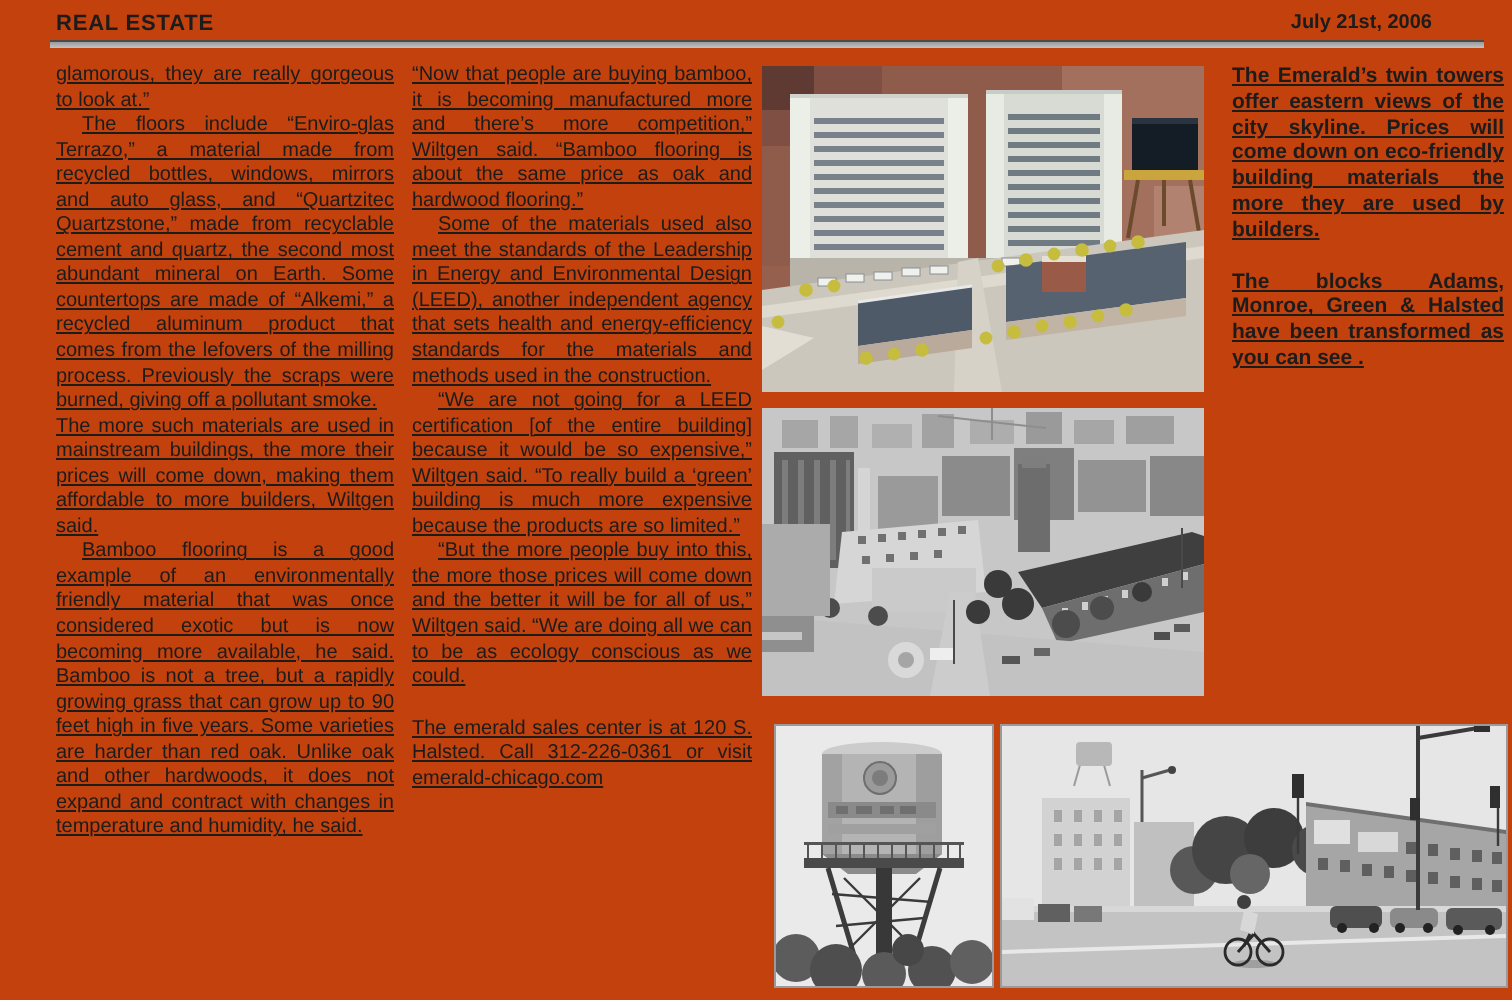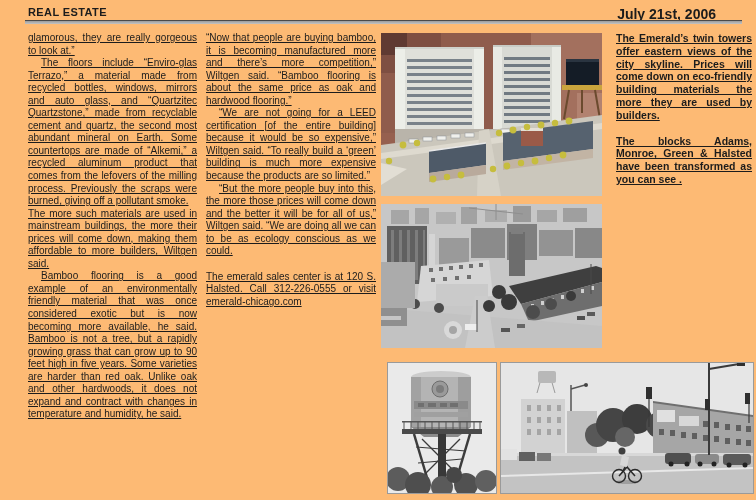--- a/index.html
+++ b/index.html
@@ -1,24 +1,24 @@
 <!DOCTYPE html>
 <html><head>
 <meta charset="utf-8">
 <style>
   html,body { margin:0; padding:0; background:#ffffff; }
   .page {
-    position:relative; width:756px; height:500px; background:#fdba74;
+    position:relative; width:756px; height:500px; background:#c2410c;
     font-family:"Liberation Sans", sans-serif; color:#1c1c1c; overflow:hidden;
   }
   .masthead-left {
     position:absolute; left:28px; top:6px; font-size:11px; font-weight:bold; letter-spacing:.4px;
   }
   .masthead-date {
-    position:absolute; right:40px; top:6px; font-size:14px; font-weight:bold;
+    position:absolute; right:40px; top:6px; font-size:10px; font-weight:bold;
   }
   .rule {
     position:absolute; left:25px; top:20px; width:717px; height:3px;
     border-top:1px solid #4a4a4a; background:linear-gradient(#9a9a9a,#c4c4c4);
   }
   .col { position:absolute; top:32px; font-size:10px; line-height:12.55px; text-align:justify; }
   .col p { margin:0;text-decoration:underline; }
   .col p.ind { text-indent:13px; }
   .col p.gap { margin-top:13px; }
   .col1 { left:28px;  width:169px; }
@@ -42,23 +42,24 @@
 
   <div class="col col1">
     <p>glamorous, they are really gorgeous to look at.”</p>
     <p class="ind">The floors include “Enviro-glas Terrazo,” a material made from recycled bottles, windows, mirrors and auto glass, and “Quartzitec Quartzstone,” made from recyclable cement and quartz, the second most abundant mineral on Earth. Some countertops are made of “Alkemi,” a recycled aluminum product that comes from the lefovers of the milling process. Previously the scraps were burned, giving off a pollutant smoke.</p>
     <p>The more such materials are used in mainstream buildings, the more their prices will come down, making them affordable to more builders, Wiltgen said.</p>
     <p class="ind">Bamboo flooring is a good example of an environmentally friendly material that was once considered exotic but is now becoming more available, he said. Bamboo is not a tree, but a rapidly growing grass that can grow up to 90 feet high in five years. Some varieties are harder than red oak. Unlike oak and other hardwoods, it does not expand and contract with changes in temperature and humidity, he said.</p>
   </div>
 
   <div class="col col2">
     <p>“Now that people are buying bamboo, it is becoming manufactured more and there’s more competition,” Wiltgen said. “Bamboo flooring is about the same price as oak and hardwood flooring.”</p>
+    <p class="ind">Some of the materials used also meet the standards of the Leadership in Energy and Environmental Design (LEED), another independent agency that sets health and energy-efficiency standards for the materials and methods used in the construction.</p>
     <p class="ind">“We are not going for a LEED certification [of the entire building] because it would be so expensive,” Wiltgen said. “To really build a ‘green’ building is much more expensive because the products are so limited.”</p>
     <p class="ind">“But the more people buy into this, the more those prices will come down and the better it will be for all of us,” Wiltgen said. “We are doing all we can to be as ecology conscious as we could.</p>
-    <p class="gap">The emerald sales center is at 120 S. Halsted. Call 312-226-0555 or visit emerald-chicago.com</p>
+    <p class="gap">The emerald sales center is at 120 S. Halsted. Call 312-226-0361 or visit emerald-chicago.com</p>
   </div>
 
   <div class="col colcap">
     <p>The Emerald’s twin towers offer eastern views of the city skyline. Prices will come down on eco-friendly building materials the more they are used by builders.</p>
     <p class="gap">The blocks Adams, Monroe, Green &amp; Halsted have been transformed as you can see .</p>
   </div>
 
   <div class="photo" id="photo-model">
     <svg width="221" height="163" viewBox="0 0 221 163">
       <rect width="221" height="163" fill="#96604f"></rect>

